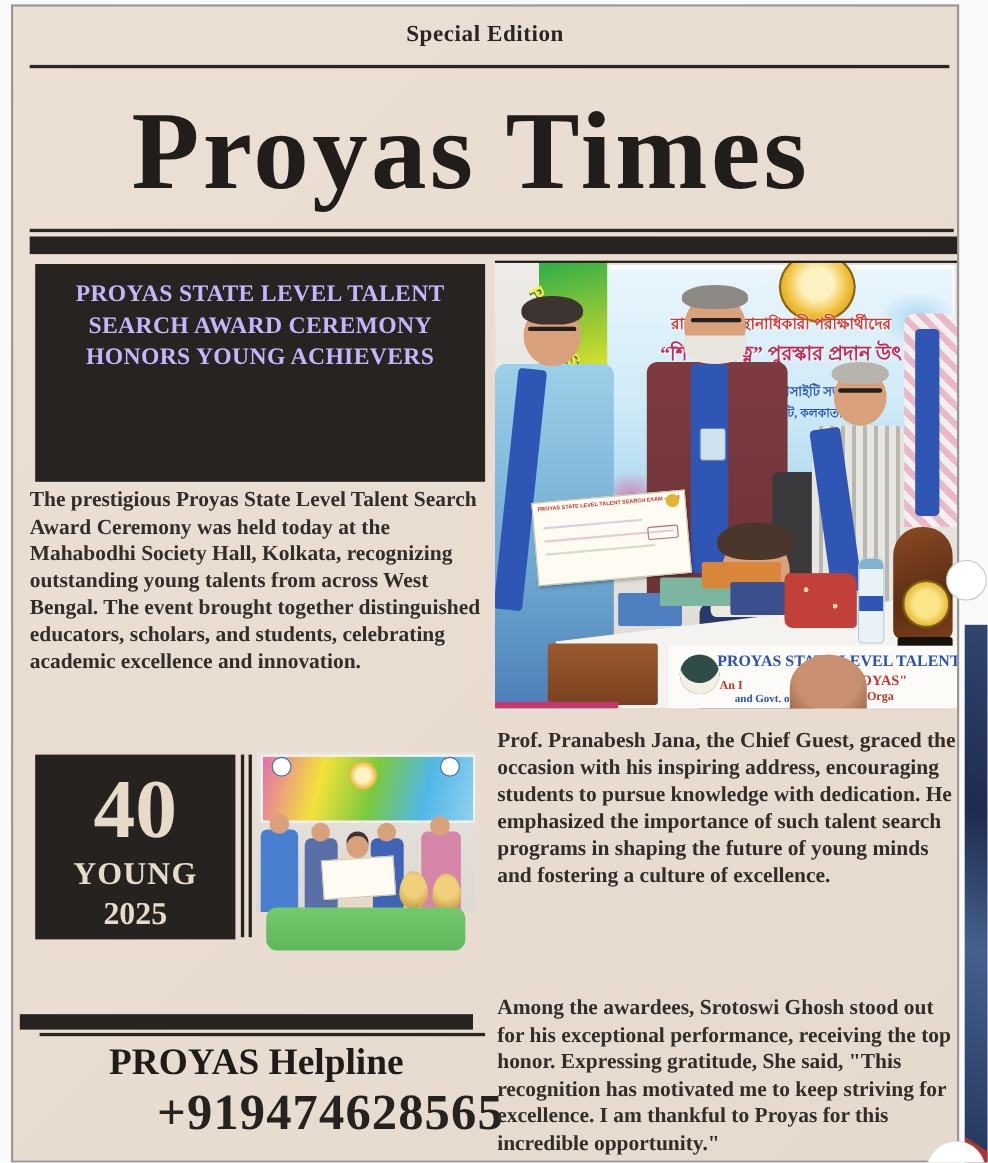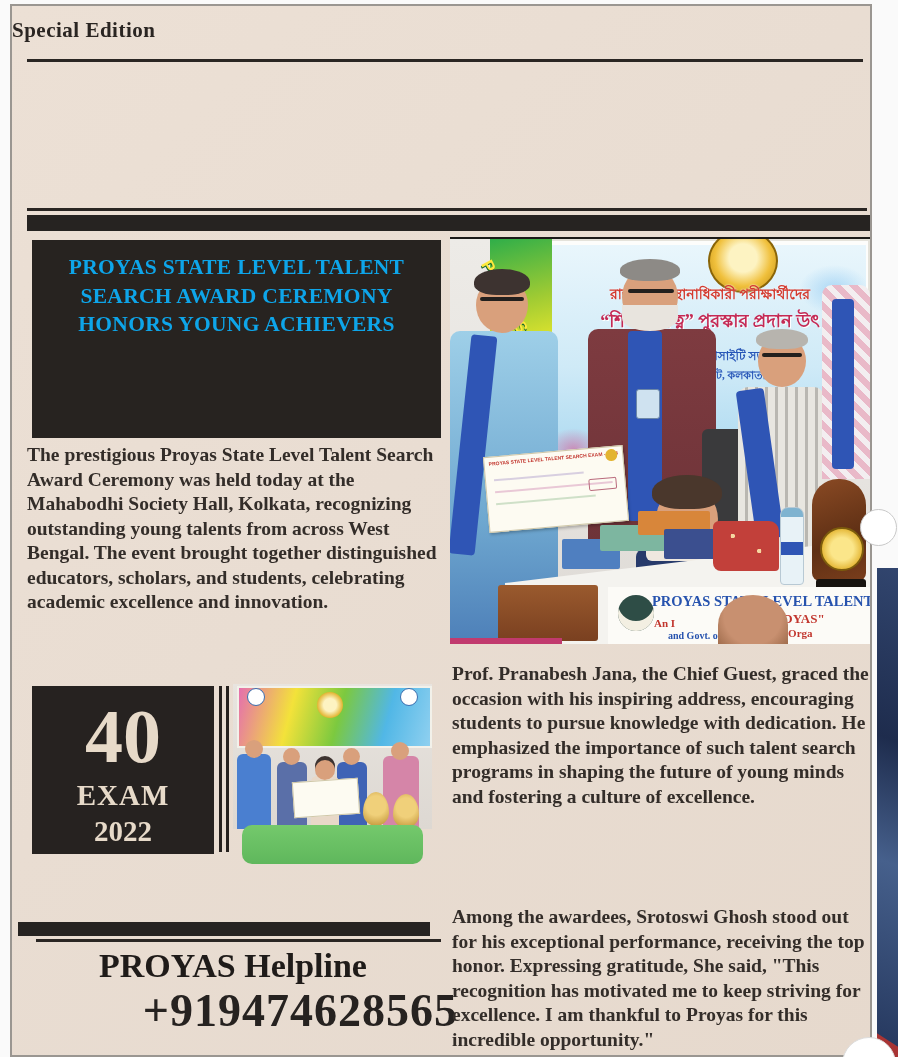--- a/index.html
+++ b/index.html
@@ -4,30 +4,30 @@
 <style>
   html,body{margin:0;padding:0;background:#ffffff;}
   .stage{position:relative;width:898px;height:1057px;background:#fafafa;overflow:hidden;
          font-family:"Liberation Serif", serif;color:#2a2522;}
   
   .poster{position:absolute;left:10px;top:4px;width:862px;height:1053px;
           background:linear-gradient(135deg,#ece0d5 0%,#e9ddd2 45%,#e6d9cd 100%);
           border:2px solid #9a9691;box-sizing:border-box;overflow:hidden;}
   .abs{position:absolute;}
   .rule{background:#2a2623;height:3px;}
-  .kicker{left:0;top:12px;width:100%;font-size:21px;font-weight:bold;letter-spacing:.5px;}
+  .kicker{left:0;top:12px;width:100%;text-align:center;font-size:21px;font-weight:bold;letter-spacing:.5px;}
   .rule-top{left:15px;top:53px;width:836px;}
   .title{left:0;top:76px;width:100%;text-align:center;font-size:101px;font-weight:bold;
          letter-spacing:3px;line-height:1.1;color:#211d1b;padding-right:26px;box-sizing:border-box;}
   .rule-mid{left:15px;top:202px;width:840px;}
   .bar{background:#262321;}
   .bar-mid{left:15px;top:209px;width:844px;height:16px;}
   .headline-box{left:20px;top:234px;width:409px;height:198px;background:#272320;
                 display:flex;justify-content:center;}
-  .headline-box .h{margin-top:13px;width:368px;text-align:center;color:#0ea5e9;
+  .headline-box .h{margin-top:13px;width:368px;text-align:center;color:#c4b5fd;
                    font-size:21.5px;font-weight:bold;line-height:1.33;letter-spacing:.3px;}
   .p{font-weight:bold;font-size:19.5px;line-height:1.26;color:#332d29;text-align:left;}
   .para-intro{left:15px;top:437px;width:416px;}
   .date-box{left:20px;top:680px;width:182px;height:168px;background:#262220;color:#e7dac9;
             text-align:center;}
   .date-box .day{font-size:76px;font-weight:bold;line-height:1;margin-top:12px;}
   .date-box .month{font-size:29px;font-weight:bold;letter-spacing:1px;margin-top:5px;}
   .date-box .year{font-size:29px;font-weight:bold;margin-top:3px;}
   .divider-double{left:207px;top:680px;width:4px;height:166px;
                   border-left:3px solid #26211e;border-right:3px solid #26211e;}
@@ -134,33 +134,34 @@
 </style>
 </head>
 <body>
 
 <div class="stage">
 
   <div class="poster">
 
     <div class="abs kicker">Special Edition</div>
     <div class="abs rule rule-top"></div>
+    <div class="abs title">Proyas Times</div>
     <div class="abs rule rule-mid"></div>
     <div class="abs bar bar-mid"></div>
 
     <div class="abs headline-box">
       <div class="h">PROYAS STATE LEVEL TALENT SEARCH AWARD CEREMONY HONORS YOUNG ACHIEVERS</div>
     </div>
 
     <div class="abs p para-intro">The prestigious Proyas State Level Talent Search Award Ceremony was held today at the Mahabodhi Society Hall, Kolkata, recognizing outstanding young talents from across West Bengal. The event brought together distinguished educators, scholars, and students, celebrating academic excellence and innovation.</div>
 
     <div class="abs date-box">
       <div class="day">40</div>
-      <div class="month">EXAM</div>
-      <div class="year">2022</div>
+      <div class="month">YOUNG</div>
+      <div class="year">2025</div>
     </div>
     <div class="abs divider-double"></div>
 
     <div class="abs photo-small">
       <div class="ps-img">
         <div class="ps-banner"></div>
         <div class="ps-medal"></div>
         <div class="ps-logo" style="left:14px;"></div>
         <div class="ps-logo" style="right:14px;"></div>
 

